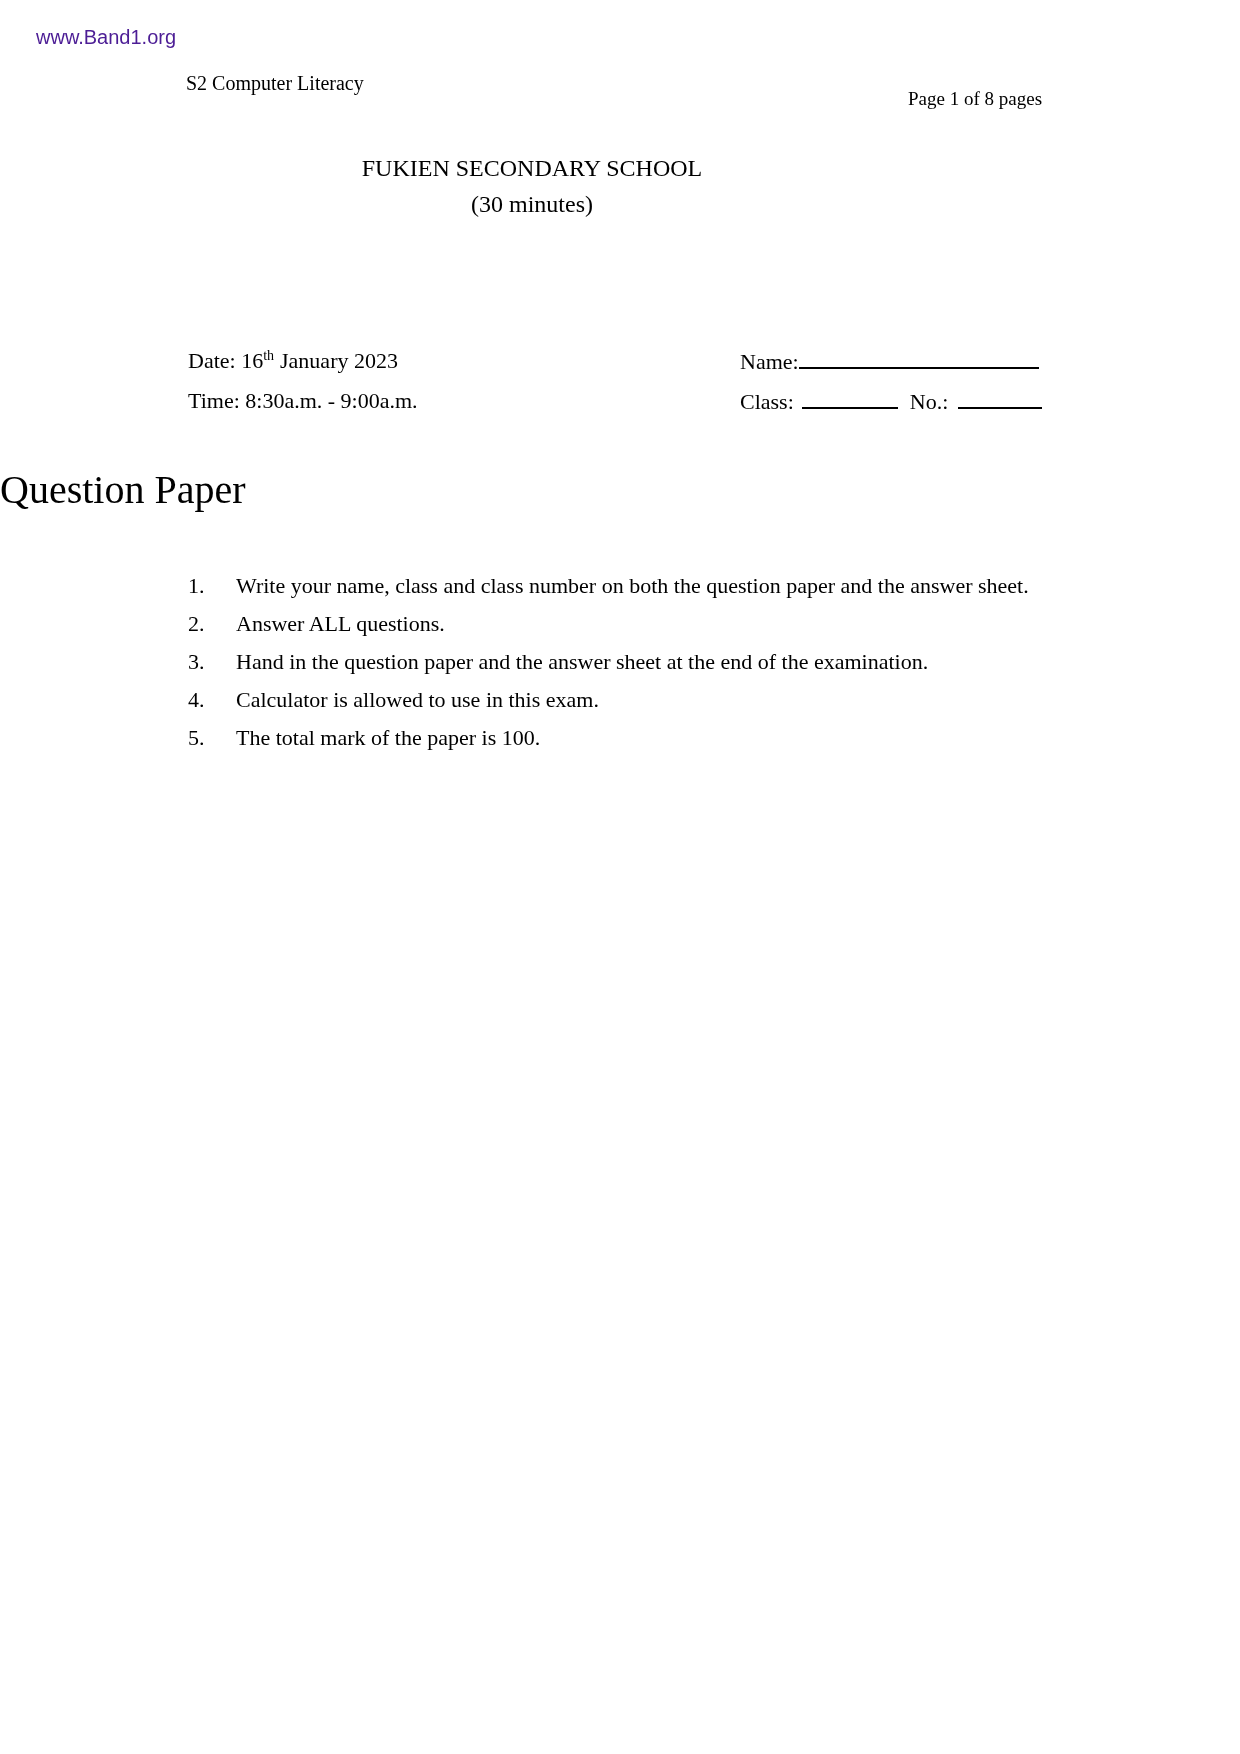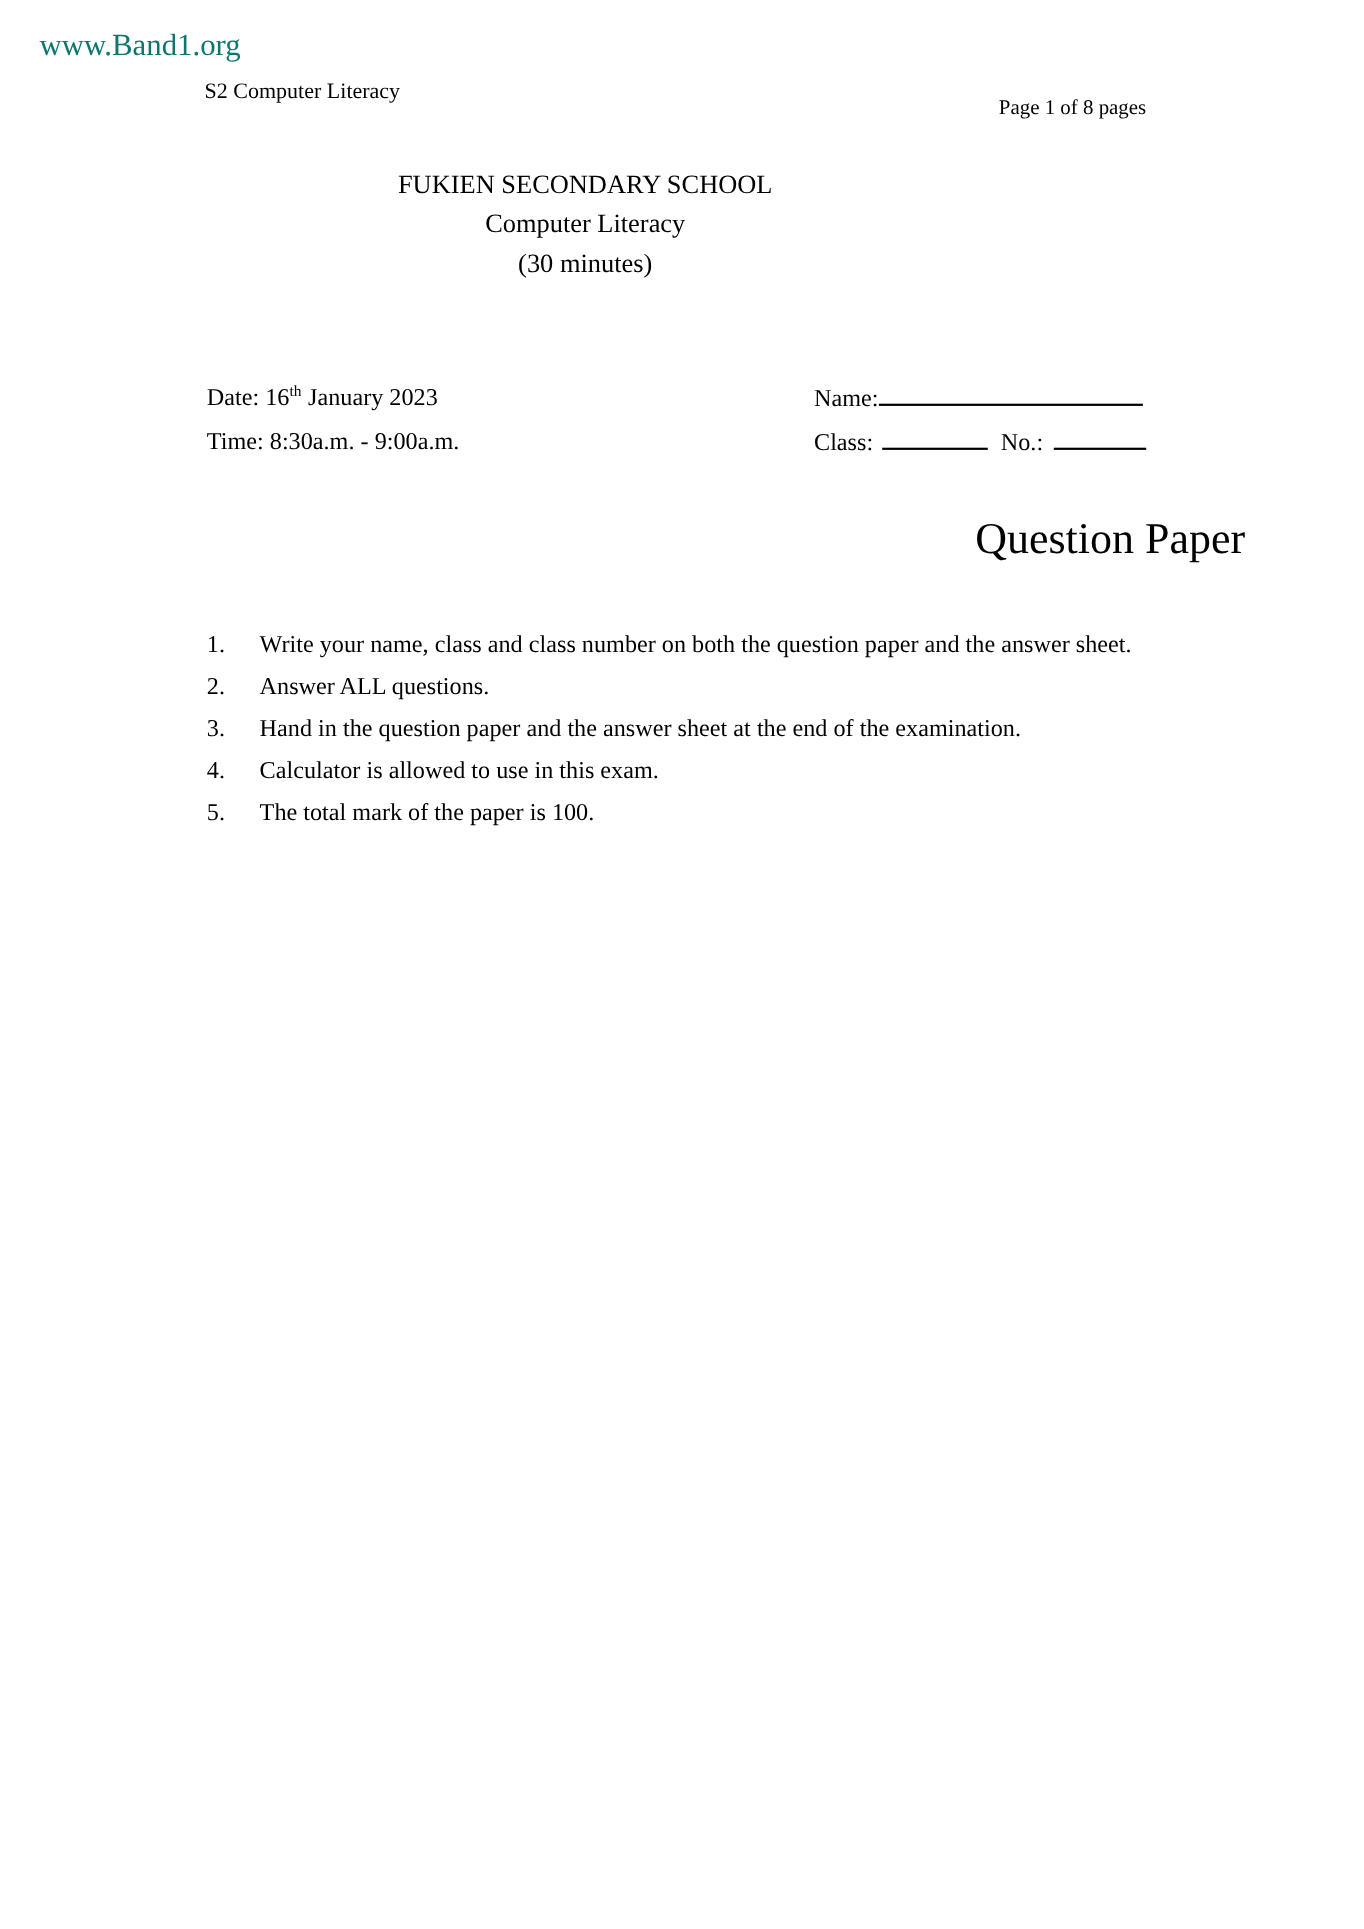--- a/index.html
+++ b/index.html
@@ -15,23 +15,23 @@
     position: absolute;
     inset: 0;
     background: #ffffff;
     overflow: hidden;
   }
   
   .watermark {
     position: absolute;
     left: 36px;
     top: 26px;
-    font-family: Liberation Serif, serif;
-    font-size: 28px;
-    color: #0f766e;
+    font-family: Liberation Sans, sans-serif;
+    font-size: 20px;
+    color: #4c1d95;
   }
   .course-header {
     position: absolute;
     left: 186px;
     top: 72px;
     font-size: 20px;
   }
   .page-indicator {
     position: absolute;
     left: 908px;
@@ -68,21 +68,21 @@
   .blank-name  { width: 240px; }
   .blank-class { width: 96px; margin-left: 8px; }
   .blank-no    { width: 84px; margin-left: 10px; }
   .no-label    { margin-left: 12px; }
   
   .doc-title {
     position: absolute;
     left: 0;
     top: 466px;
     width: 1132px;
-    text-align: right;
+    text-align: left;
     font-size: 40px;
     font-weight: normal;
   }
   
   .instructions {
     position: absolute;
     left: 188px;
     top: 567px;
     width: 880px;
   }
@@ -114,21 +114,20 @@
 <div class="page">
 
   <div class="watermark">www.Band1.org</div>
 
   <div class="course-header">S2 Computer Literacy</div>
 
   <div class="page-indicator">Page 1 of 8 pages</div>
 
   <div class="heading-block">
     <div>FUKIEN SECONDARY SCHOOL</div>
-    <div>Computer Literacy</div>
     <div>(30 minutes)</div>
   </div>
 
   <div class="info-left-date">
     <span>Date: 16</span><span class="sup">th</span><span class="date-suffix">January 2023</span>
   </div>
 
   <div class="info-left-time">
     <span>Time: 8:30a.m. - 9:00a.m.</span>
   </div>

